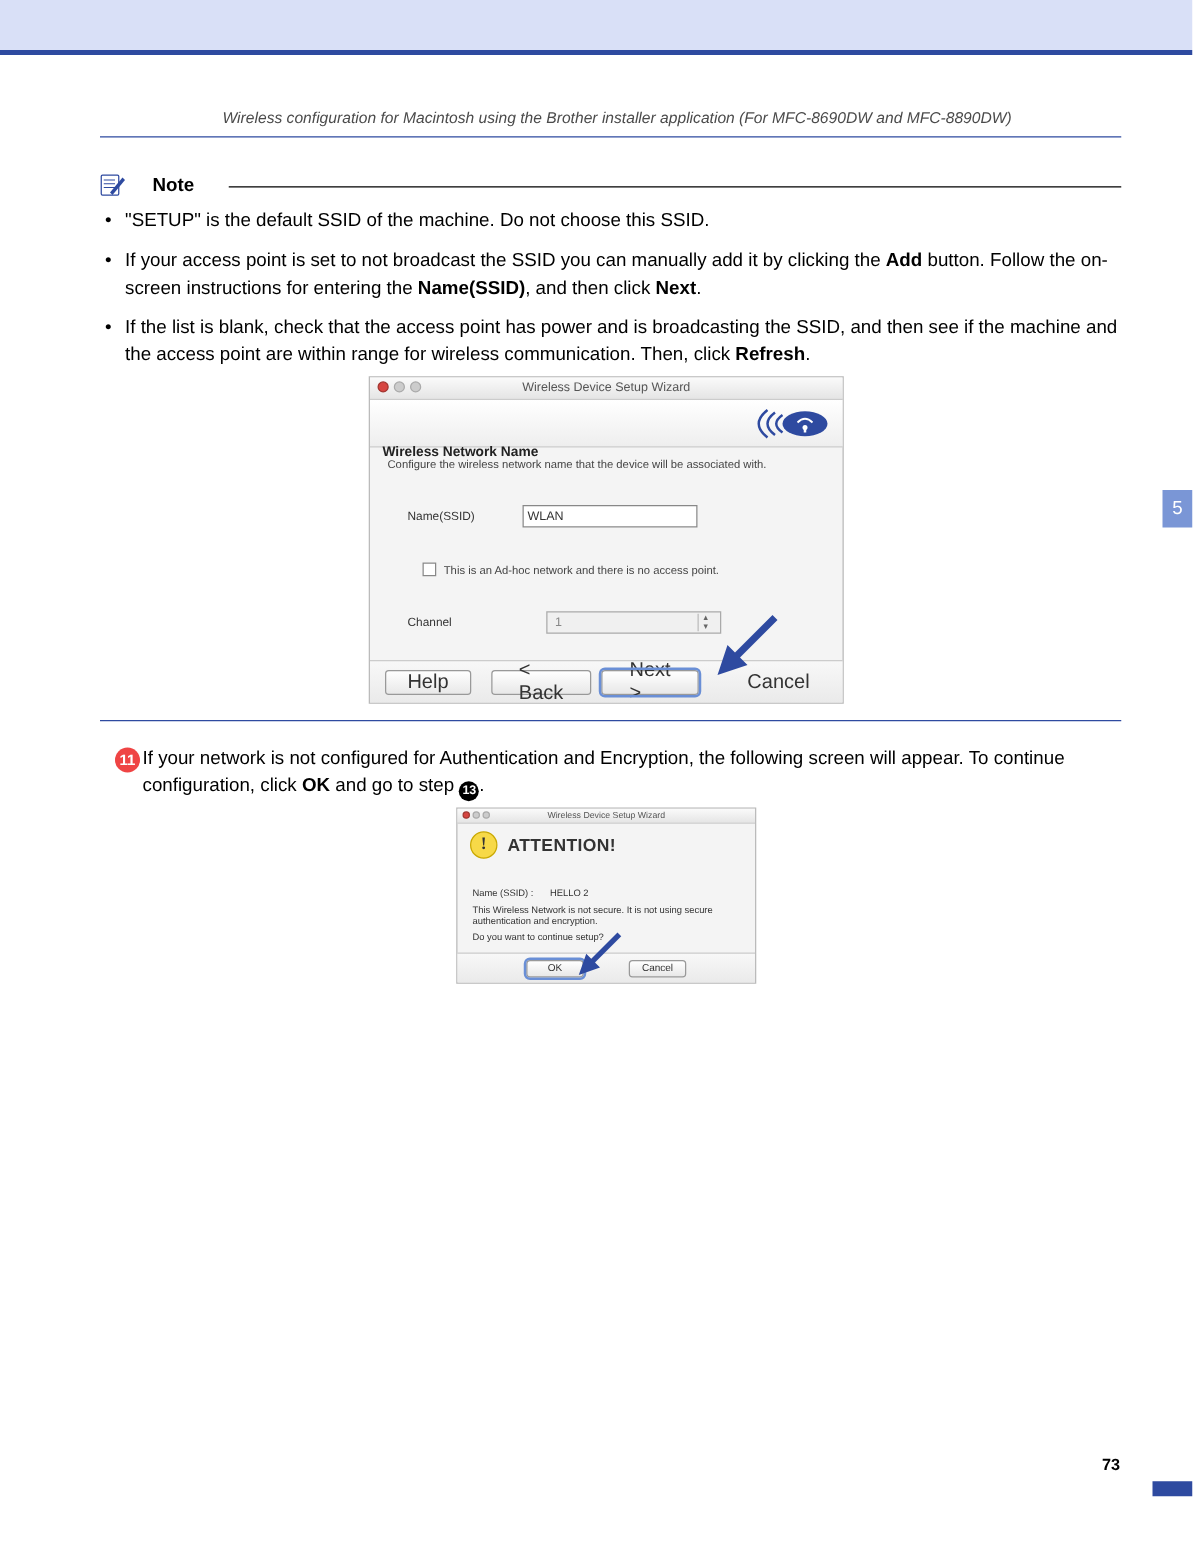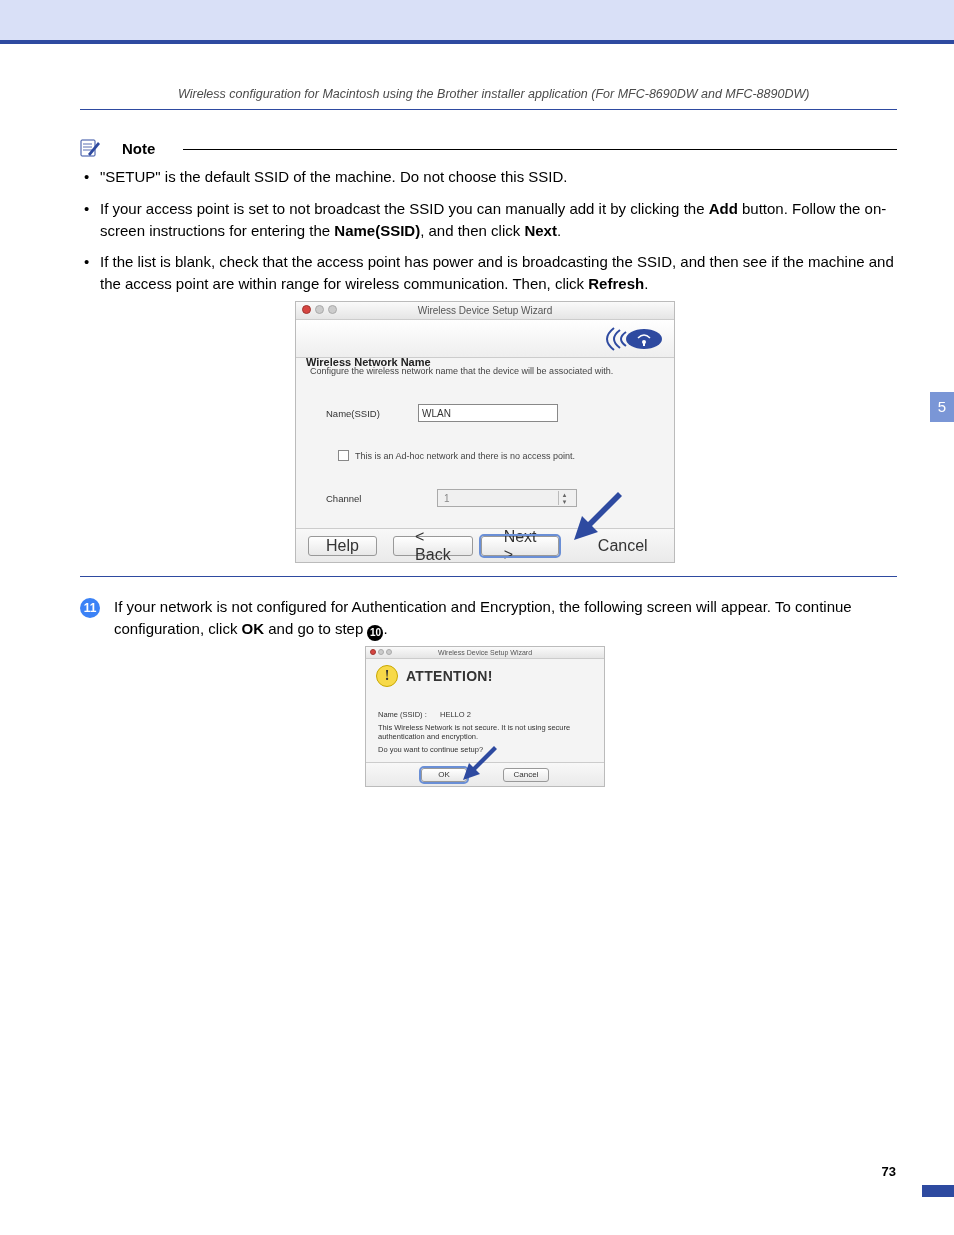--- a/index.html
+++ b/index.html
@@ -40,21 +40,21 @@
   .chk { width: 11px; height: 11px; border: 1px solid #888; background: #fff; }
   .sel { flex: 0 0 140px; height: 18px; border: 1px solid #aaa; background: #f0f0f0; font-size: 10px; padding: 1px 6px; display: flex; align-items: center; justify-content: space-between; color: #888; }
   .sel-arrows { width: 12px; height: 14px; border-left: 1px solid #bbb; font-size: 7px; line-height: 7px; color: #666; display: flex; flex-direction: column; align-items: center; justify-content: center; }
   .dlg1-btns { position: absolute; left: 0; bottom: 0; right: 0; height: 34px; background: linear-gradient(#f8f8f8,#eaeaea); border-top: 1px solid #ccc; display: flex; align-items: center; padding: 0 12px; gap: 8px; }
   .btn { height: 20px; border: 1px solid #999; border-radius: 3px; background: linear-gradient(#fff,#e8e8e8); font-size: 16px; padding: 0 22px; display: flex; align-items: center; justify-content: center; color: #333; min-width: 52px; }
   .btn.primary { outline: 2px solid #6a8fd6; outline-offset: 0; }
   .arrow1 { position: absolute; left: 570px; top: 486px; width: 60px; height: 60px; pointer-events: none; }
 
   
   .step { position: absolute; left: 80px; top: 596px; width: 817px; }
-  .step-num { position: absolute; left: 0; top: 2px; width: 20px; height: 20px; border-radius: 50%; background: #3b82f6; color: #fff; font-size: 12px; font-weight: bold; display: flex; align-items: center; justify-content: center; }
+  .step-num { position: absolute; left: 12px; top: 2px; width: 20px; height: 20px; border-radius: 50%; background: #ef4444; color: #fff; font-size: 12px; font-weight: bold; display: flex; align-items: center; justify-content: center; }
   .step-text { margin-left: 34px; font-size: 15px; line-height: 1.45; }
   .circ-inline { display: inline-flex; width: 16px; height: 16px; border-radius: 50%; background: #000; color: #fff; font-size: 10px; font-weight: bold; align-items: center; justify-content: center; vertical-align: -2px; }
 
   
   .dlg2 { position: absolute; left: 365px; top: 646px; width: 240px; height: 141px; border: 1px solid #bbb; background: #f4f4f4; font-size: 7.5px; color: #333; }
   .dlg2 .dlg-title { height: 12px; line-height: 12px; font-size: 7px; }
   .dlg2 .mac-dots { top: 2px; left: 4px; gap: 2px; }
   .dlg2 .mac-dots span { width: 6px; height: 6px; }
   .attn-row { display: flex; align-items: center; gap: 8px; padding: 6px 10px; }
   .attn-icon { width: 22px; height: 22px; border-radius: 50%; background: #f7d948; border: 1px solid #c9a800; display: flex; align-items: center; justify-content: center; font-weight: bold; color: #333; font-size: 14px; font-family: Georgia, serif; }
@@ -155,21 +155,21 @@
 
 <svg class="arrow1" viewBox="0 0 60 60">
   <path d="M 48 6 L 18 36 L 12 30 L 4 54 L 28 46 L 22 40 L 52 10 Z" fill="#2e4aa0"></path>
 </svg>
 
 <div class="sec-rule"></div>
 
 <div class="step">
   <div class="step-num">11</div>
   <div class="step-text">
-    <span>If your network is not configured for Authentication and Encryption, the following screen will appear. To continue configuration, click </span><span class="bold">OK</span><span> and go to step </span><span class="circ-inline">10</span><span>.</span>
+    <span>If your network is not configured for Authentication and Encryption, the following screen will appear. To continue configuration, click </span><span class="bold">OK</span><span> and go to step </span><span class="circ-inline">13</span><span>.</span>
   </div>
 </div>
 
 <div class="dlg2">
   <div class="dlg-title">
     <div class="mac-dots">
         <span></span>
         <span></span>
         <span></span>
       </div>

